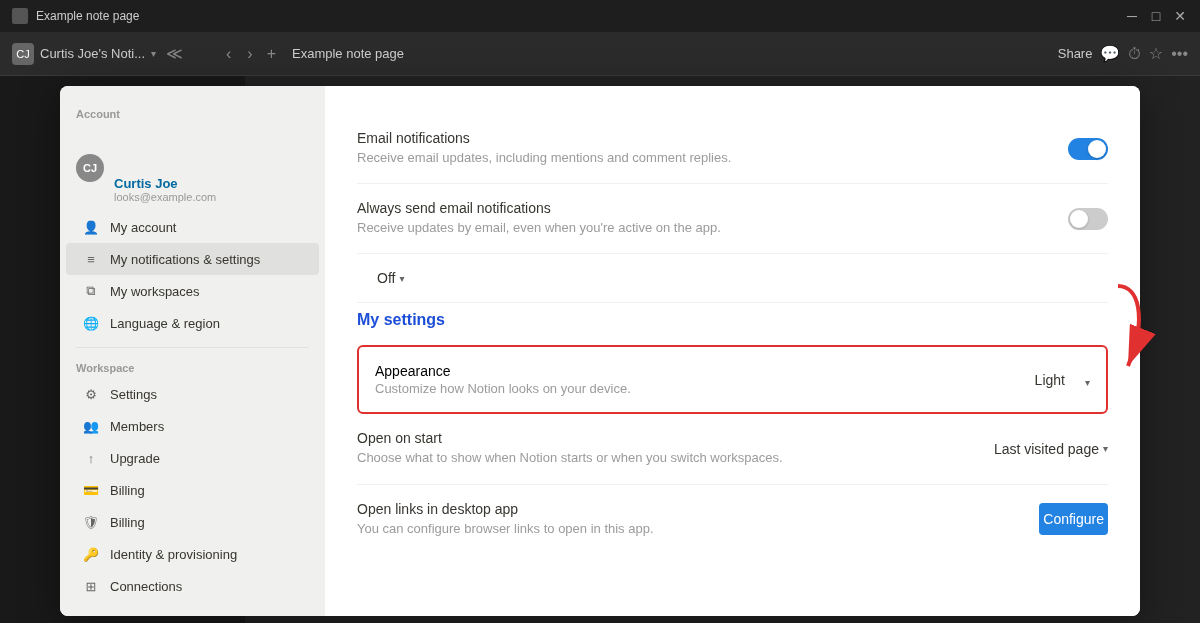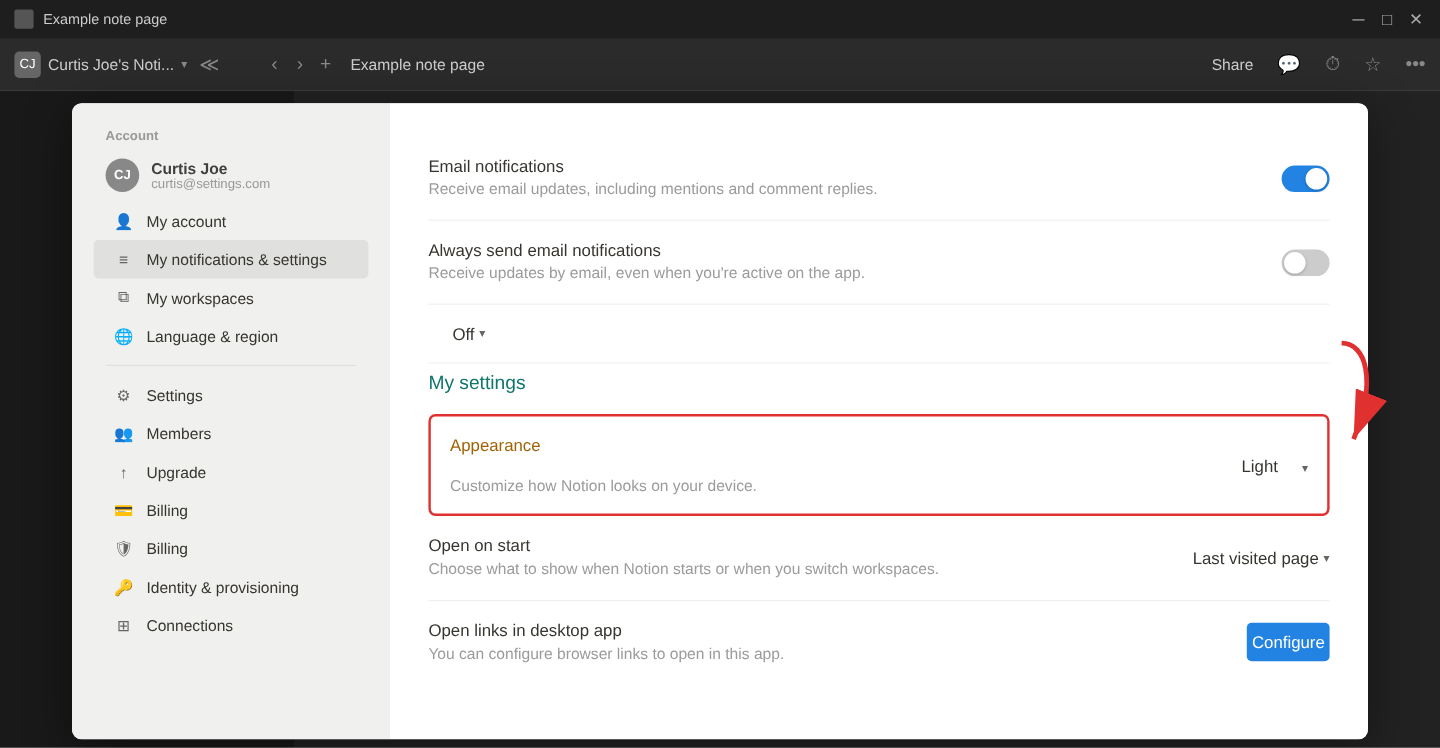--- a/index.html
+++ b/index.html
@@ -108,21 +108,21 @@
     }
     .appbar-page-title {
       color: #ccc;
       font-size: 13px;
       flex: 1;
       margin-left: 4px;
     }
     .appbar-actions {
       display: flex;
       align-items: center;
-      gap: 20px;
+      gap: 8px;
     }
     .appbar-share-btn {
       background: none;
       border: none;
       color: #ccc;
       font-size: 13px;
       cursor: pointer;
     }
     .appbar-icon-btn {
       color: #888;
@@ -173,21 +173,21 @@
       background: #f7f7f5;
       border-radius: 8px;
       overflow: hidden;
       box-shadow: 0 8px 40px rgba(0,0,0,0.4);
     }
 
     
     .modal-sidebar {
       width: 265px;
       background: #f0f0ee;
-      padding: 16px 12px;
+      padding: 16px 0;
       flex-shrink: 0;
       overflow-y: auto;
     }
 
     .modal-sidebar-section-label {
       font-size: 11px;
       font-weight: 600;
       color: #999;
       padding: 6px 16px 4px;
       text-transform: none;
@@ -212,21 +212,22 @@
       font-size: 11px;
       color: #fff;
       font-weight: 600;
     }
     .modal-sidebar-user-info {
       flex: 1;
     }
     .modal-sidebar-user-name {
       font-size: 13px;
       font-weight: 600;
-      color: #404040;
+      color: #0369a1;
+      margin-top: 44px;
     }
     .modal-sidebar-user-email {
       font-size: 11px;
       color: #999;
     }
 
     .modal-sidebar-item {
       display: flex;
       align-items: center;
       gap: 10px;
@@ -261,22 +262,22 @@
     
     .modal-content {
       flex: 1;
       padding: 28px 32px;
       overflow-y: auto;
       background: #fff;
     }
 
     .settings-section-title {
       font-size: 16px;
-      font-weight: 400;
-      color: #0f766e;
+      font-weight: 700;
+      color: #1d4ed8;
       margin-bottom: 16px;
     }
 
     .settings-row {
       display: flex;
       align-items: center;
       justify-content: space-between;
       padding: 16px 0;
       border-bottom: 1px solid #f0f0ee;
     }
@@ -358,22 +359,22 @@
       border: 2.5px solid #e03030;
       border-radius: 6px;
       background: #fff;
       margin-bottom: 0;
       position: relative;
     }
     .appearance-row-info {}
     .appearance-row-label {
       font-size: 14px;
       font-weight: 500;
-      color: #a16207;
-      margin-bottom: 18px;
+      color: #000000;
+      margin-bottom: 2px;
     }
     .appearance-row-desc {
       font-size: 13px;
       color: #9b9b9b;
     }
     .appearance-row-control {
       display: flex;
       align-items: flex-end;
       gap: 20px;
       font-size: 14px;
@@ -435,21 +436,21 @@
   <div class="modal-overlay">
     <div class="modal">
 
       <div class="modal-sidebar">
         <div class="modal-sidebar-section-label">Account</div>
 
         <div class="modal-sidebar-user">
           <div class="modal-sidebar-user-avatar">CJ</div>
           <div class="modal-sidebar-user-info">
             <div class="modal-sidebar-user-name">Curtis Joe</div>
-            <div class="modal-sidebar-user-email">curtis@settings.com</div>
+            <div class="modal-sidebar-user-email">looks@example.com</div>
           </div>
         </div>
 
         <div class="modal-sidebar-item">
           <span class="modal-sidebar-item-icon">👤</span>
           <span>My account</span>
         </div>
         <div class="modal-sidebar-item active">
           <span class="modal-sidebar-item-icon">≡</span>
           <span>My notifications &amp; settings</span>
@@ -458,20 +459,21 @@
           <span class="modal-sidebar-item-icon">⧉</span>
           <span>My workspaces</span>
         </div>
         <div class="modal-sidebar-item">
           <span class="modal-sidebar-item-icon">🌐</span>
           <span>Language &amp; region</span>
         </div>
 
         <div class="modal-sidebar-divider"></div>
 
+        <div class="modal-sidebar-section-label">Workspace</div>
 
         <div class="modal-sidebar-item">
           <span class="modal-sidebar-item-icon">⚙</span>
           <span>Settings</span>
         </div>
         <div class="modal-sidebar-item">
           <span class="modal-sidebar-item-icon">👥</span>
           <span>Members</span>
         </div>
         <div class="modal-sidebar-item">

